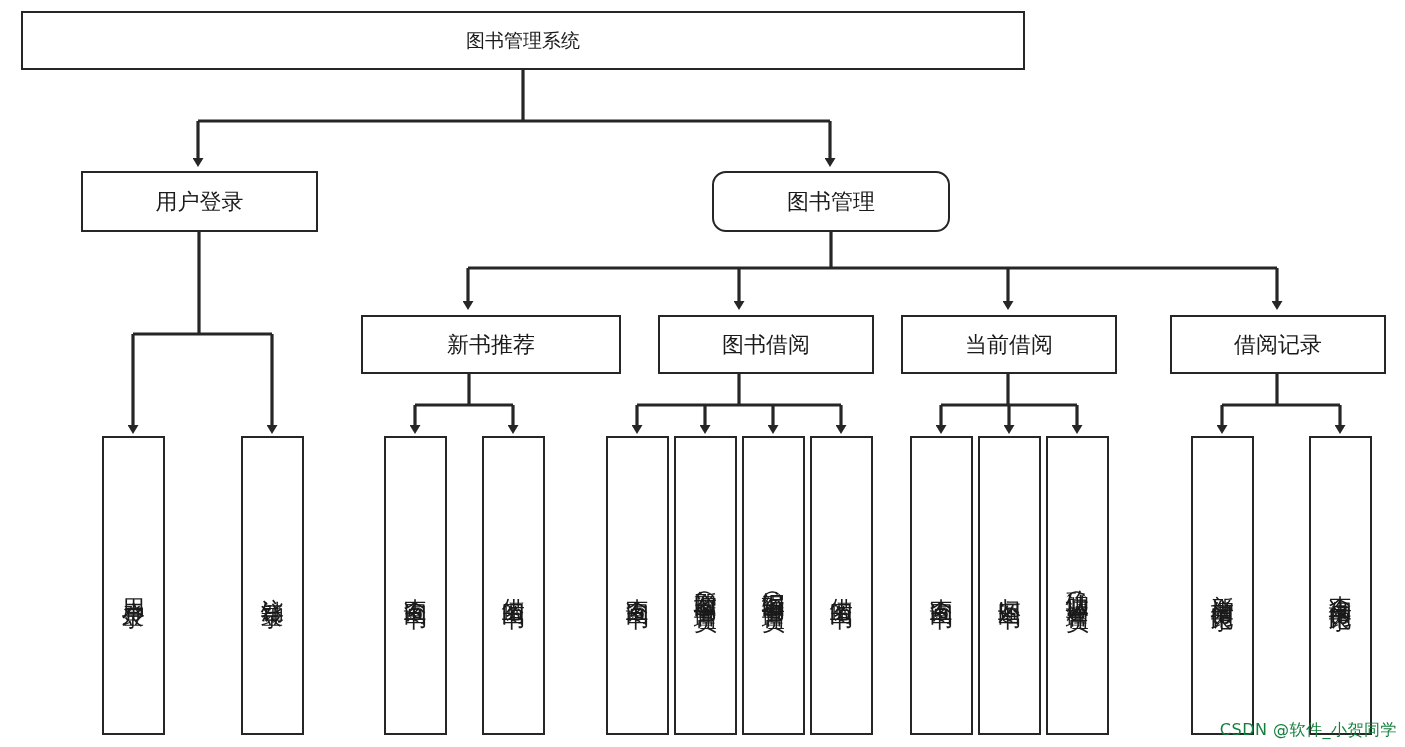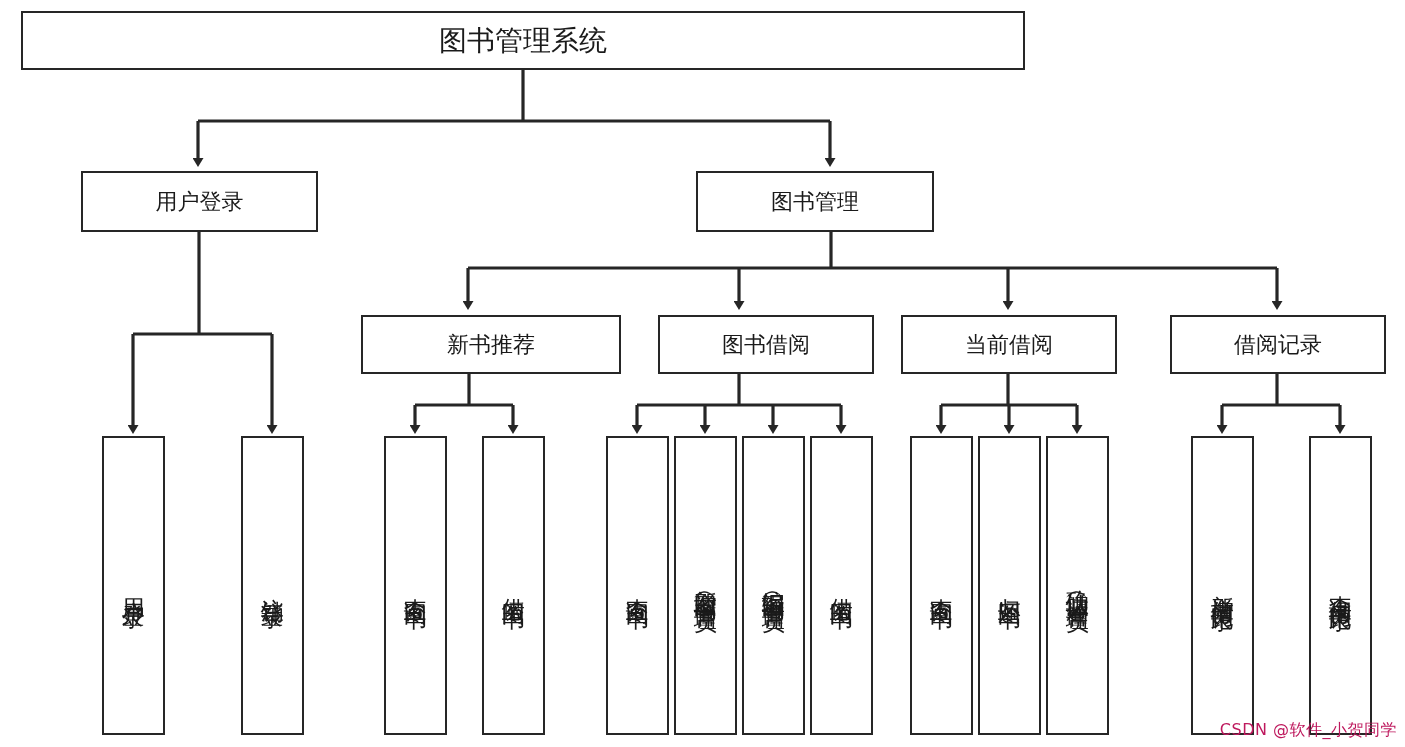--- a/index.html
+++ b/index.html
@@ -36,21 +36,21 @@
     z-index: 2;
   }
   .node .label {
     display: block;
     text-align: center;
     line-height: 1.18;
     white-space: nowrap;
   }
   
   .node.root .label {
-    font-size: 28px;
+    font-size: 19px;
   }
   
   .node.branch .label {
     font-size: 22px;
   }
   
   .node.leaf {
     align-items: center;
     justify-content: center;
   }
@@ -60,21 +60,21 @@
     font-size: 23px;
     line-height: 1.06;
     letter-spacing: 3px;
     white-space: nowrap;
   }
   .watermark {
     position: absolute;
     right: 8px;
     bottom: 6px;
     font-size: 16px;
-    color: #be185d;
+    color: #15803d;
     letter-spacing: 0.5px;
     z-index: 3;
     white-space: nowrap;
     font-family: "DejaVu Sans", "Liberation Sans", sans-serif;
   }
 </style>
 </head>
 <body>
 
 <div id="canvas">
@@ -130,21 +130,21 @@
   </svg>
 
   <div class="node root" style="left:21px; top:11px; width:1004px; height:59px;">
     <span class="label">图书管理系统</span>
   </div>
 
   <div class="node branch" style="left:81px; top:171px; width:237px; height:61px;">
     <span class="label">用户登录</span>
   </div>
 
-  <div class="node branch" style="left:696px; top:171px; width:238px; height:61px;">
+  <div class="node branch" style="left:712px; top:171px; width:238px; height:61px;border-radius:14px;">
     <span class="label">图书管理</span>
   </div>
 
   <div class="node branch" style="left:361px; top:315px; width:260px; height:59px;">
     <span class="label">新书推荐</span>
   </div>
 
   <div class="node branch" style="left:658px; top:315px; width:216px; height:59px;">
     <span class="label">图书借阅</span>
   </div>

